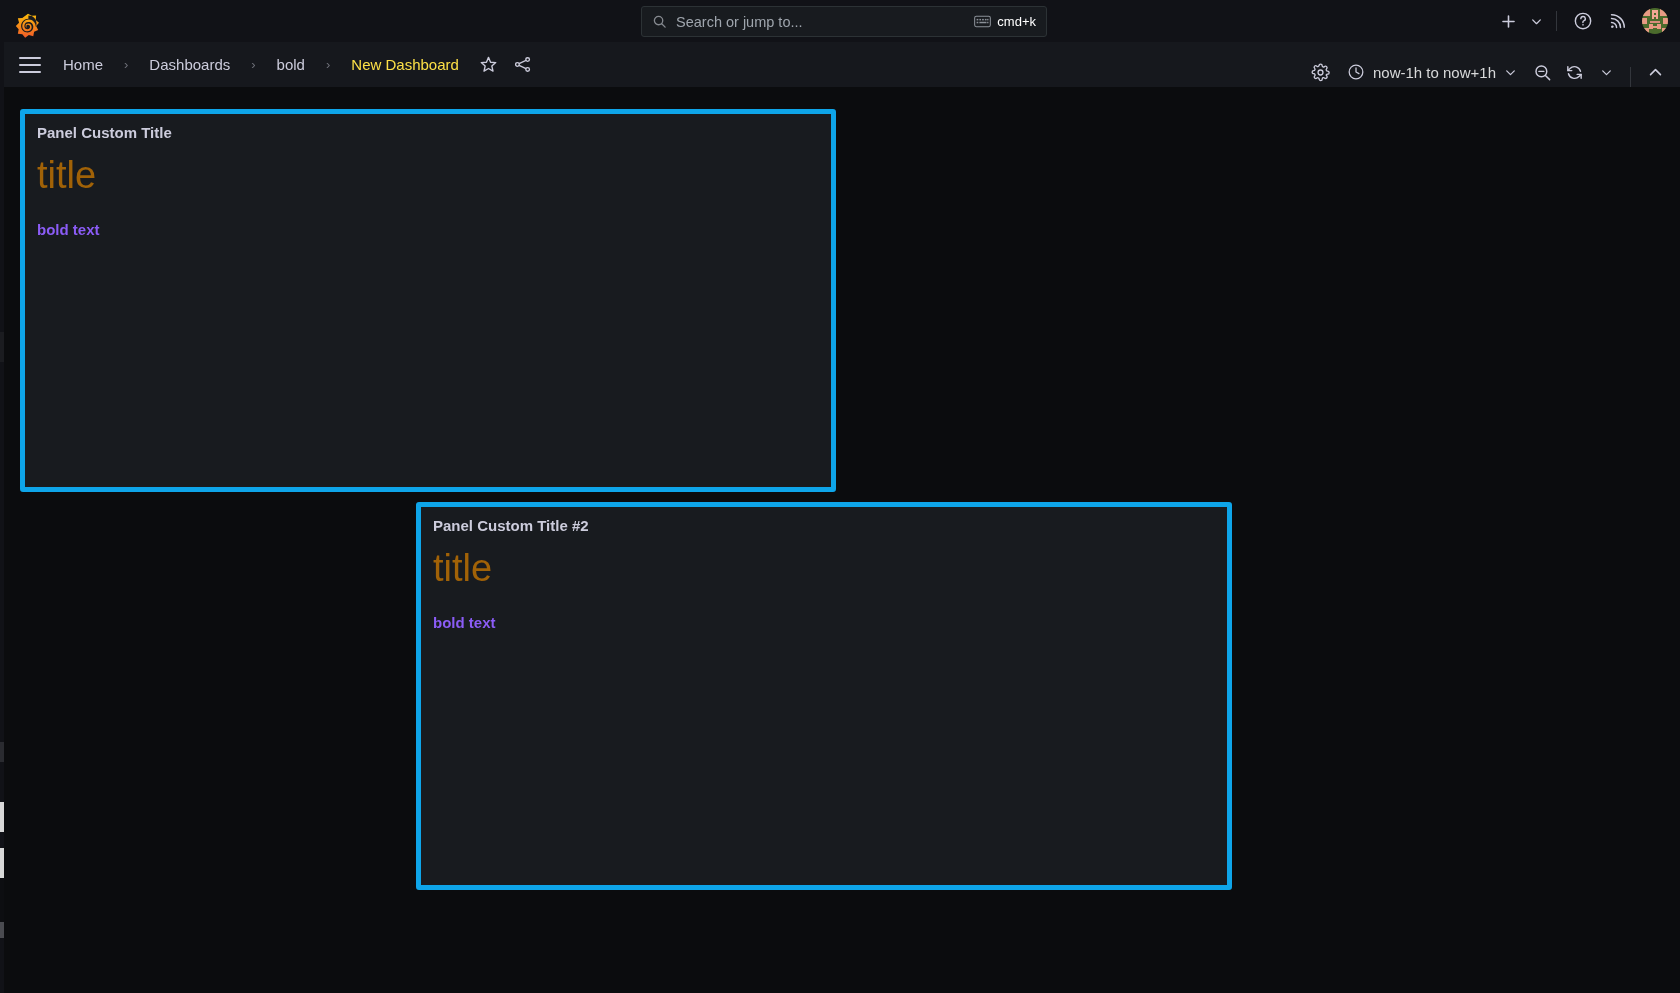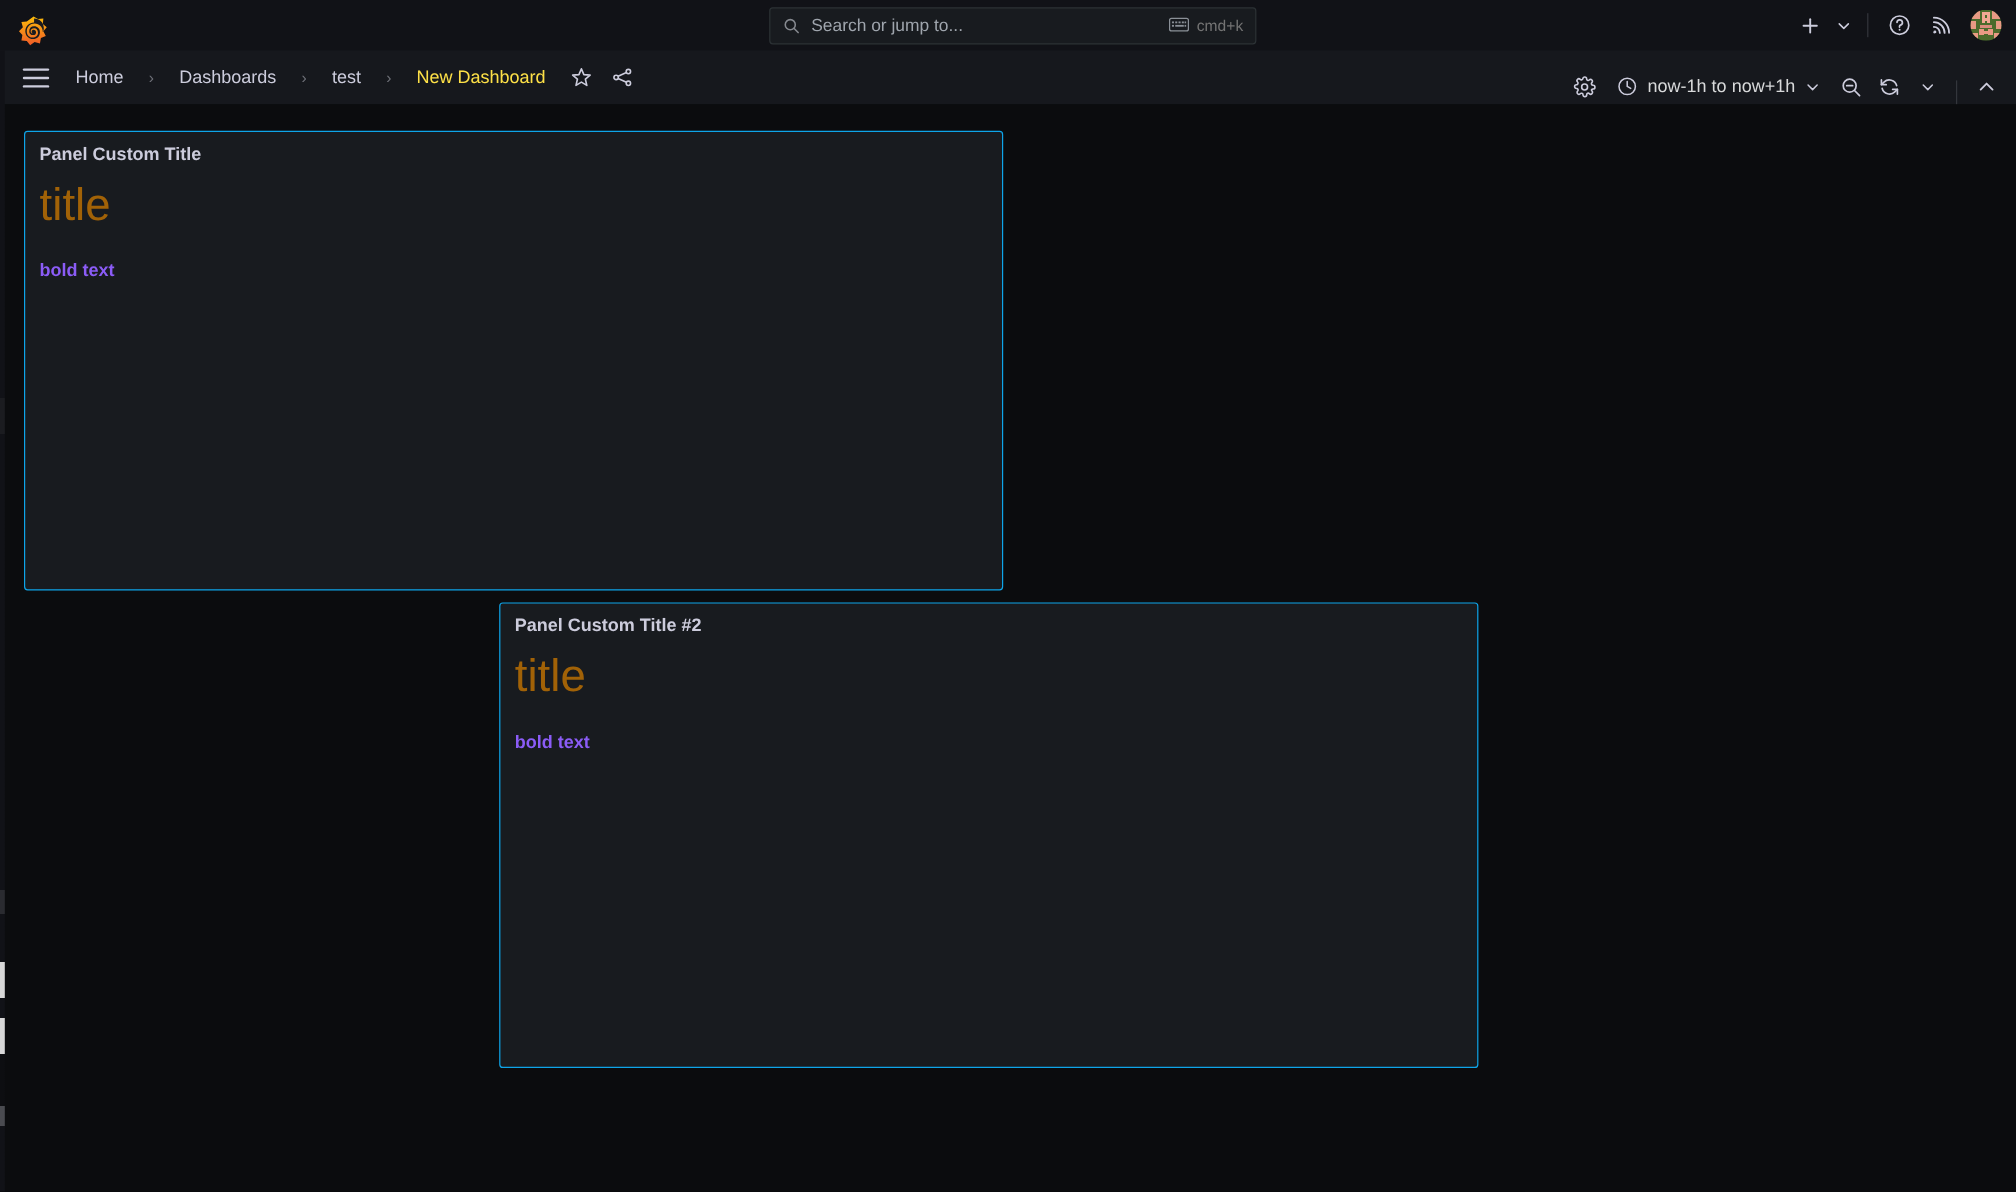--- a/index.html
+++ b/index.html
@@ -47,21 +47,21 @@
     width: 406px; height: 31px;
     background: #181b1f;
     border: 1px solid #2c3235;
     border-radius: 3px;
     display: flex; align-items: center;
     padding: 0 10px;
     cursor: text;
   }
   .search-icon { width: 15px; height: 15px; flex: 0 0 auto; opacity: .72; margin-right: 9px; }
   .search-ph { color: #9fa5ad; font-size: 14.5px; flex: 1; }
-  .kbd-hint { display: flex; align-items: flex-start; gap: 6px; color: #737373; font-size: 13px; }
+  .kbd-hint { display: flex; align-items: center; gap: 6px; color: #ffffff; font-size: 13px; }
   .kbd-icon { width: 17px; height: 13px; opacity: .85; }
 
   .topnav-right {
     position: absolute; right: 8px; top: 0; height: 42px;
     display: flex; align-items: center; gap: 0;
   }
   .tn-btn {
     width: 34px; height: 32px;
     display: flex; align-items: center; justify-content: center;
     border-radius: 3px; cursor: pointer; color: #ccccdc;
@@ -121,21 +121,21 @@
 
   
   .canvas {
     position: absolute; left: 0; top: 87px;
     width: 1680px; height: 906px;
     background: #0b0c0e;
   }
   .panel {
     position: absolute;
     background: #181b1f;
-    border: 1px solid #0ea5e9;
+    border: 5px solid #0ea5e9;
     border-radius: 3px;
     overflow: hidden;
   }
   #panel-0 { left: 20px;  top: 22px;  width: 816px; height: 383px; }
   #panel-1 { left: 416px; top: 415px; width: 816px; height: 388px; }
 
   .panel-header {
     height: 36px; display: flex; align-items: center;
     padding: 0 12px;
   }
@@ -253,21 +253,21 @@
     <span></span>
     <span></span>
     <span></span>
   </div>
 
   <div class="breadcrumb">
     <span class="bc-item">Home</span>
     <span class="bc-sep">›</span>
     <span class="bc-item">Dashboards</span>
     <span class="bc-sep">›</span>
-    <span class="bc-item">test</span>
+    <span class="bc-item">bold</span>
     <span class="bc-sep">›</span>
     <span class="bc-item current">New Dashboard</span>
   </div>
 
   <div class="bc-actions">
     <div class="bc-ic">
       <svg width="19" height="19" viewBox="0 0 24 24" fill="none" stroke="#ccccdc" stroke-width="1.7" stroke-linejoin="round">
         <polygon points="12,3 14.6,9.1 21.2,9.6 16.2,13.9 17.7,20.4 12,17 6.3,20.4 7.8,13.9 2.8,9.6 9.4,9.1"></polygon>
       </svg>
     </div>

